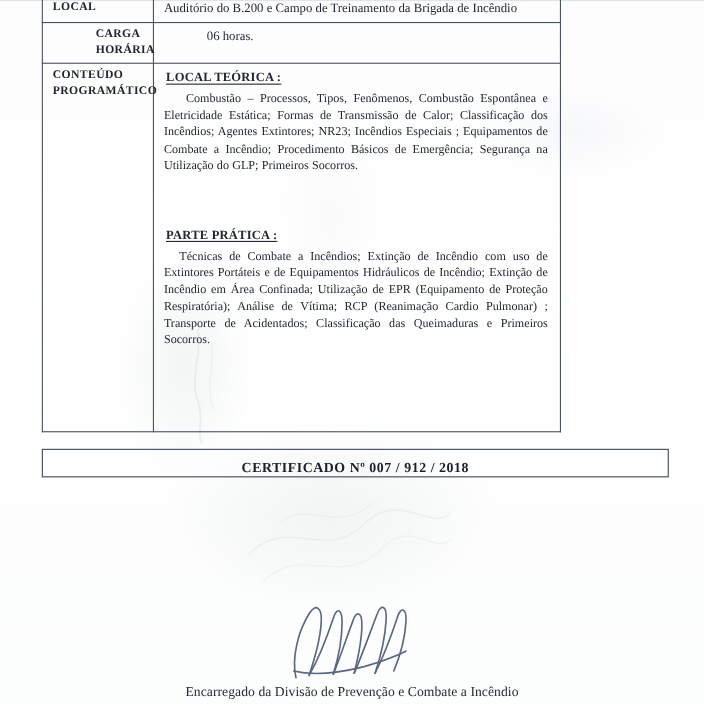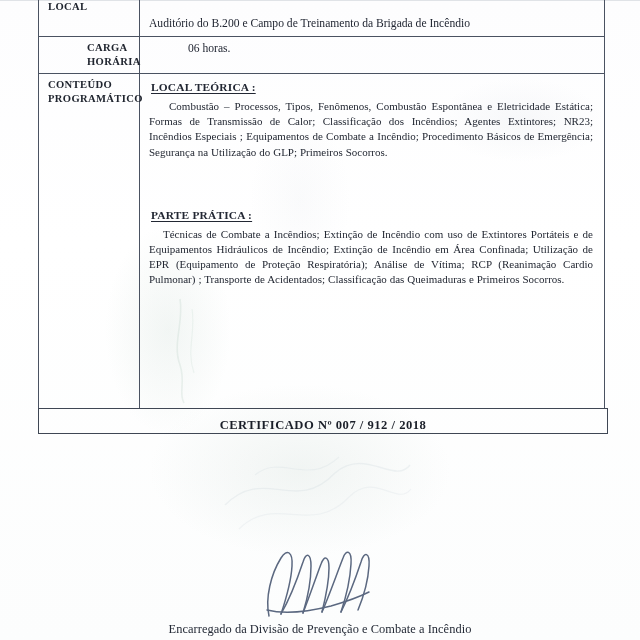--- a/index.html
+++ b/index.html
@@ -38,21 +38,21 @@
     position: absolute;
     pointer-events: none;
     opacity: .5;
   }
 
   
   .doc-table {
     position: absolute;
     left: 38px;
     top: -1px;
-    width: 567px;
+    width: 472px;
     border-collapse: collapse;
     table-layout: fixed;
   }
   .doc-table td {
     border: 1.4px solid #4a5261;
     vertical-align: top;
     padding: 4px 7px 5px 9px;
   }
   .col-label {
     width: 101px;
@@ -61,21 +61,21 @@
     font-size: 10.6px;
     letter-spacing: .35px;
     line-height: 13.5px;
     color: #20252f;
   }
   .col-value {
     font-size: 11.6px;
     line-height: 15px;
     color: #222733;
   }
-  .row-local td { height: 16px; padding-top: 16px; }
+  .row-local td { height: 16px; padding-top: 0px; }
   .row-local .col-label { padding-top: 0px; }
   .row-carga td { height: 37px; padding-left: 48px; }
   .row-conteudo td { height: 335px; margin-left: 32px; }
 
   .label-line { display: block; }
 
   
   .section-head {
     font-weight: bold;
     font-size: 11.4px;

